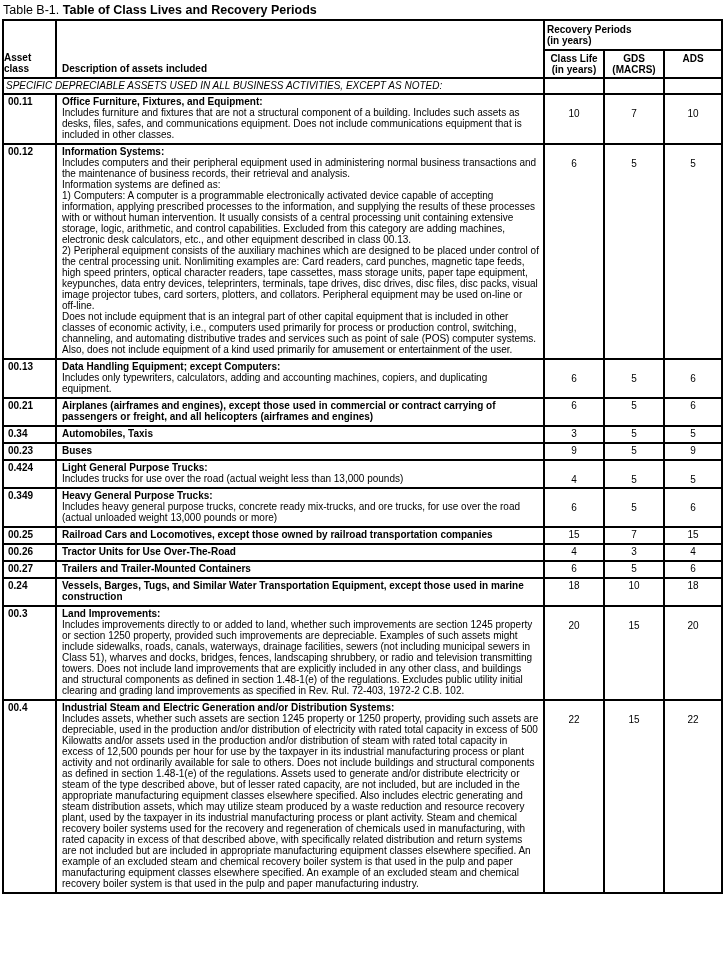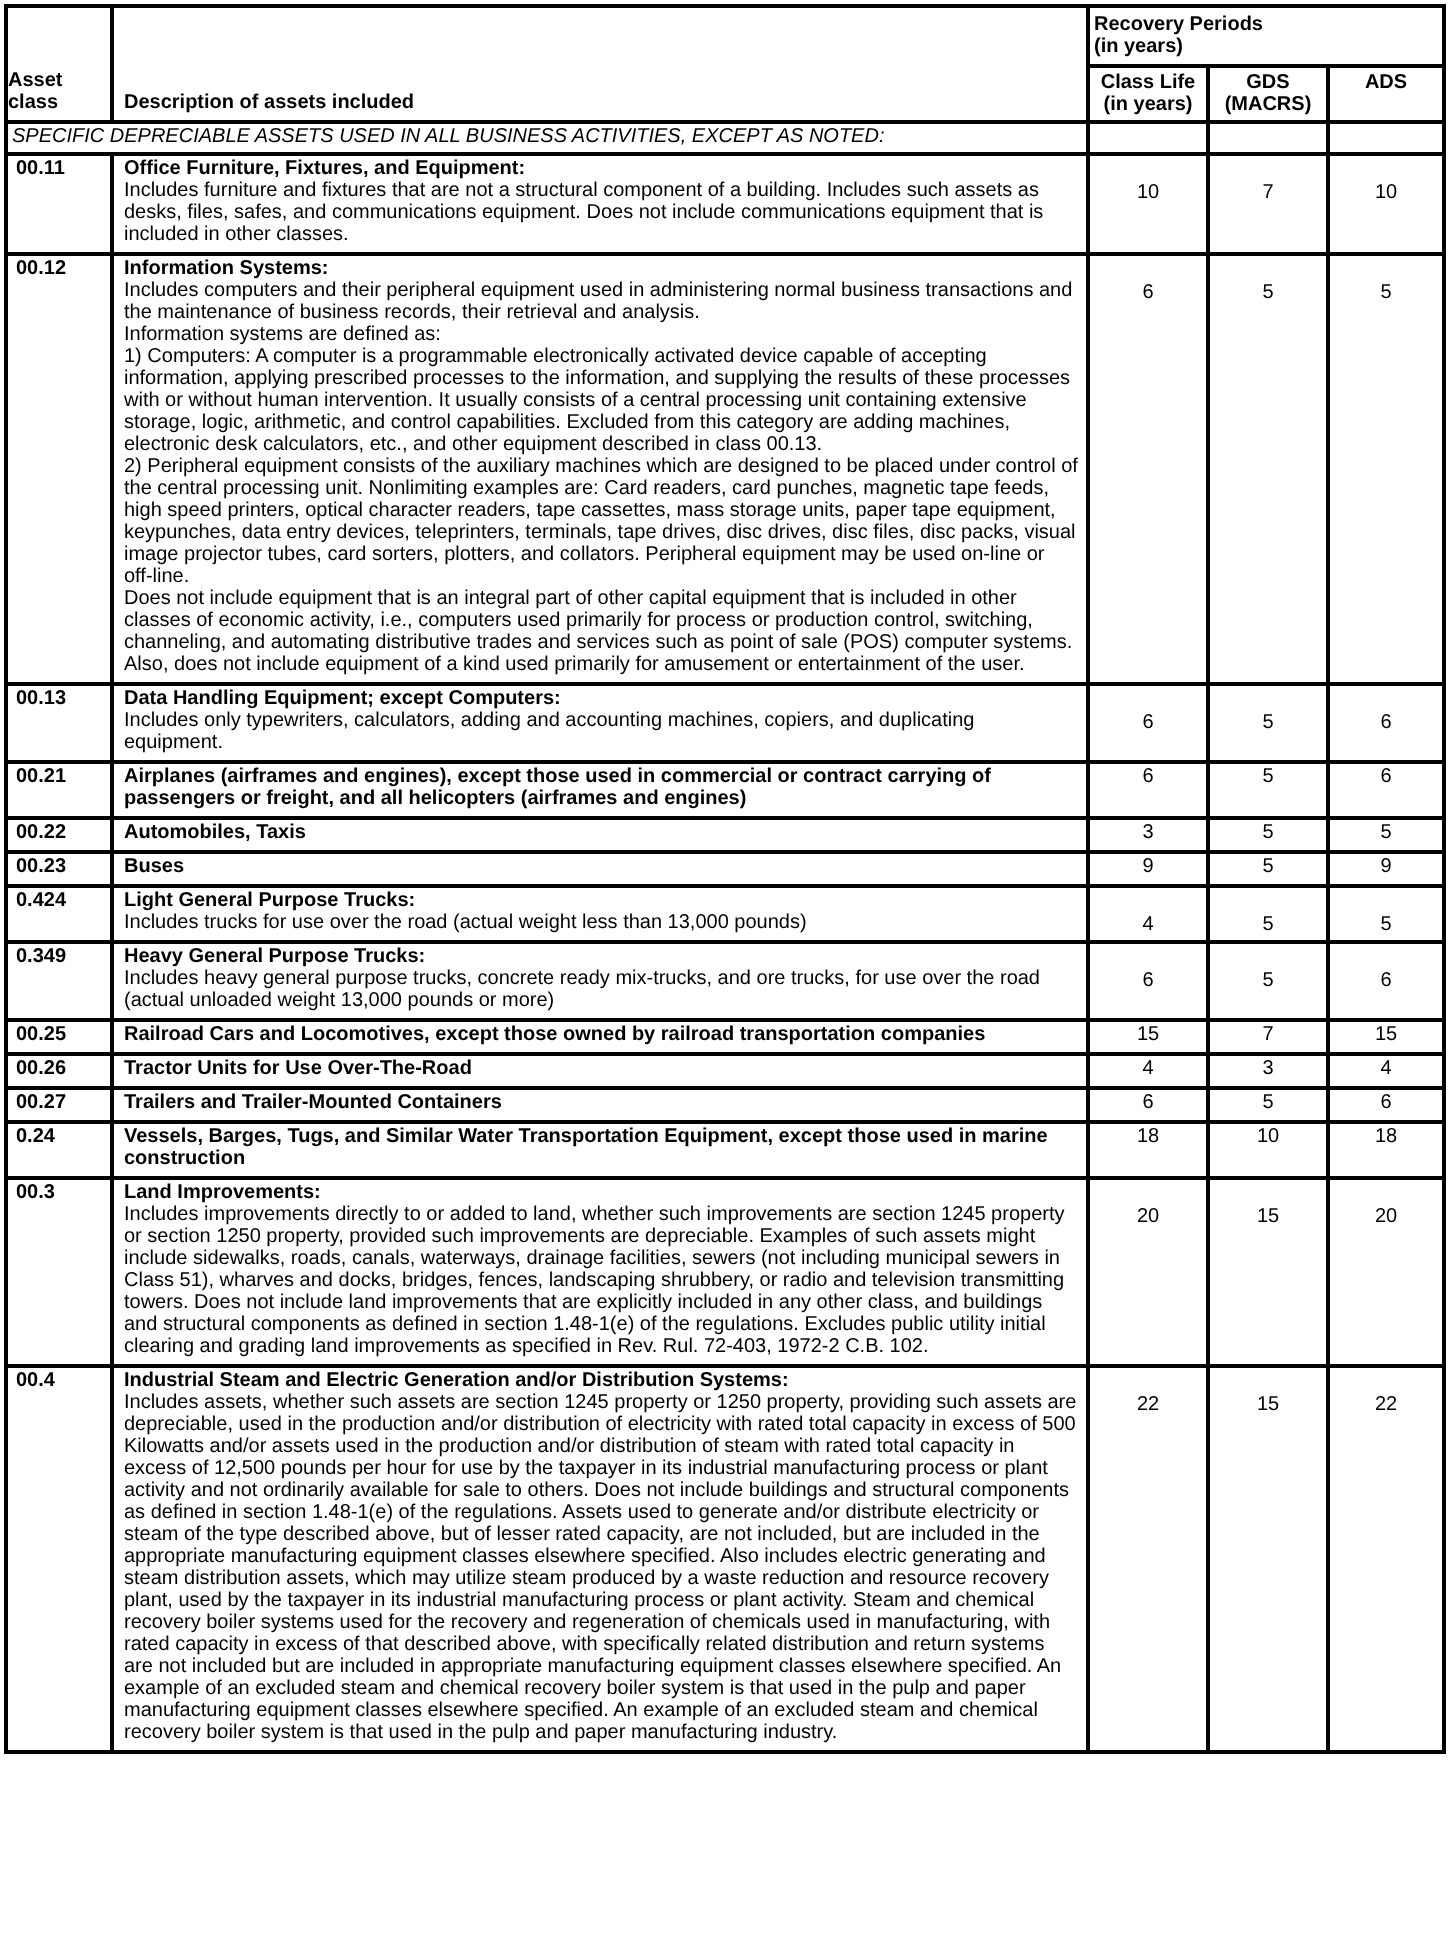--- a/index.html
+++ b/index.html
@@ -93,20 +93,24 @@
     text-align: center;
     vertical-align: top;
     padding: 1px 0 1px 0;
   }
   .val-cell.offset { padding-top: 13px; }
 </style>
 </head>
 <body>
 
 <div class="page">
+  <div class="title">
+    <span class="t-prefix">Table B-1.</span>
+    <span class="t-main">Table of Class Lives and Recovery Periods</span>
+  </div>
 
   <table class="b1">
     <colgroup>
       <col style="width:53px">
       <col style="width:488px">
       <col style="width:60px">
       <col style="width:60px">
       <col style="width:58px">
     </colgroup>
     <thead>
@@ -169,21 +173,21 @@
         <tr>
     <td class="asset-cell">00.21</td>
     <td class="desc-cell">
       <span class="heading">Airplanes (airframes and engines), except those used in commercial or contract carrying of passengers or freight, and all helicopters (airframes and engines)</span>
     </td>
     <td class="val-cell">6</td>
     <td class="val-cell">5</td>
     <td class="val-cell">6</td>
   </tr>
         <tr>
-    <td class="asset-cell">00.22</td>
+    <td class="asset-cell">0.34</td>
     <td class="desc-cell">
       <span class="heading">Automobiles, Taxis</span>
     </td>
     <td class="val-cell">3</td>
     <td class="val-cell">5</td>
     <td class="val-cell">5</td>
   </tr>
         <tr>
     <td class="asset-cell">00.23</td>
     <td class="desc-cell">

